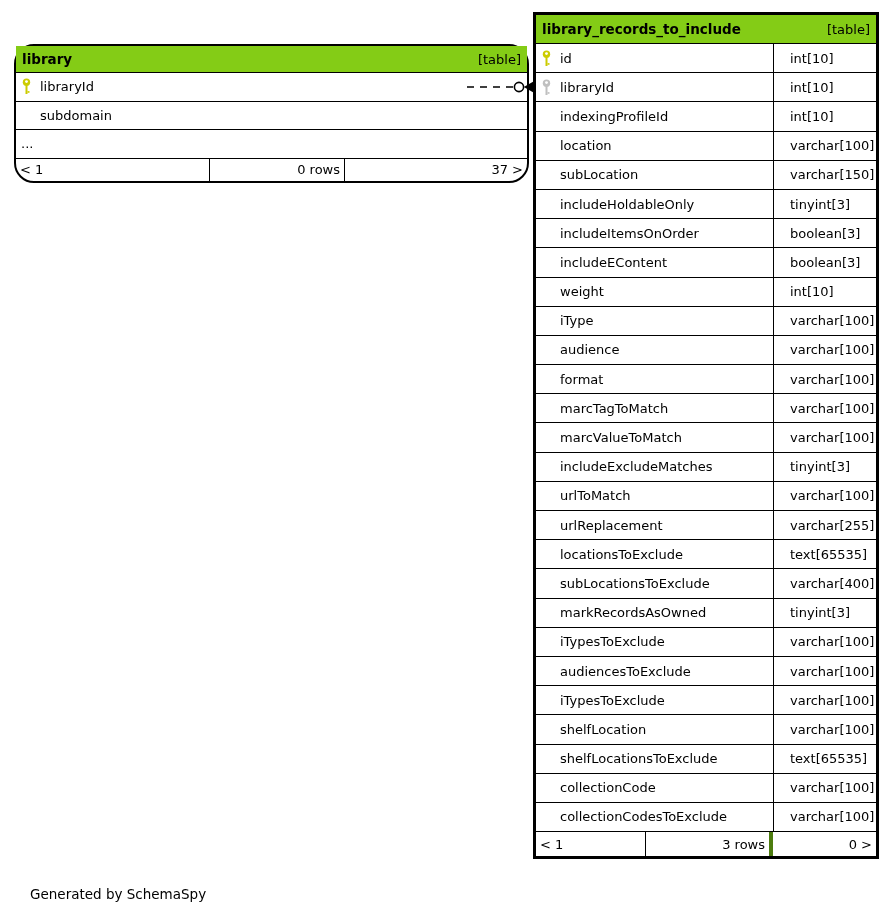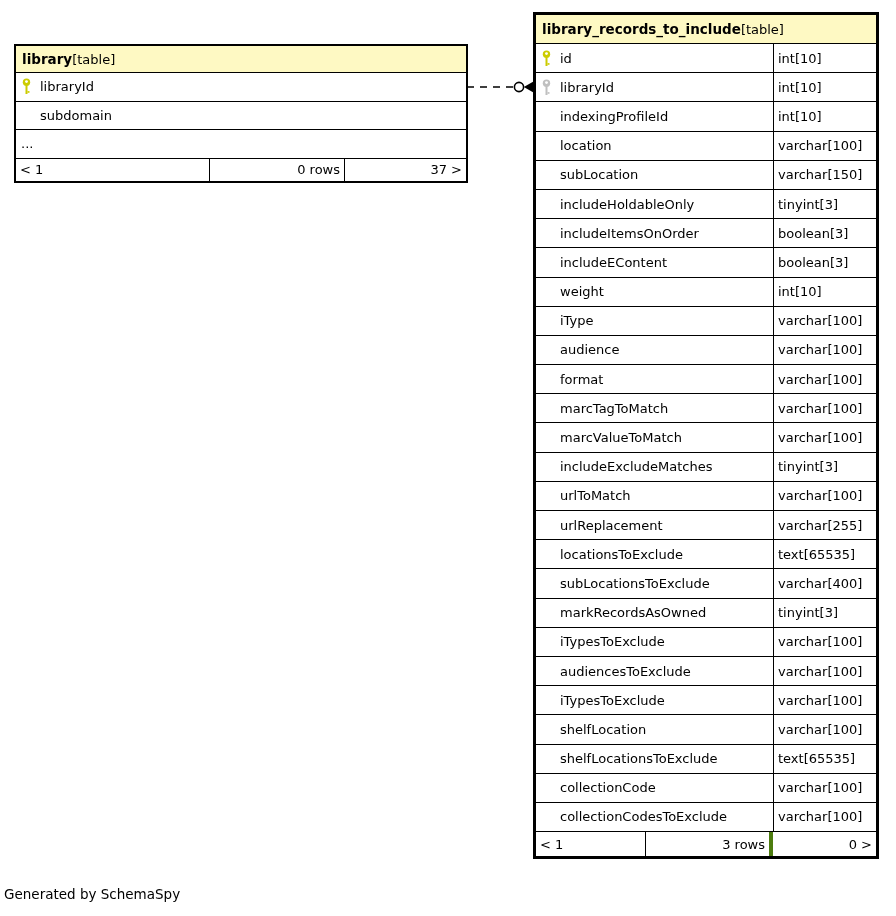--- a/index.html
+++ b/index.html
@@ -1,55 +1,55 @@
 <!DOCTYPE html>
 <html><head>
 <meta charset="utf-8">
 <style>
   * { margin:0; padding:0; box-sizing:border-box; }
   html,body { width:896px; height:916px; background:#ffffff;
               font-family:"DejaVu Sans","Liberation Sans",sans-serif; color:#000; }
   .canvas { position:relative; width:896px; height:916px; overflow:hidden; }
 
   .db-table { position:absolute; background:#fff; border:2px solid #000; }
-  .db-table.left  { left:14px;  top:44px; width:454px; }
+  .db-table.left  { left:14px;  top:44px; width:515px;border-radius:20px; }
   .db-table.right { left:533px; top:12px; width:346px; border-width:3px; }
 
-  .thead { display:flex; align-items:center;
-           background:#fef9c3; border-bottom:1px solid #000; padding:8px 6px; }
+  .thead { display:flex; justify-content:space-between; align-items:center;
+           background:#84cc16; border-bottom:1px solid #000; padding:8px 6px; }
   .left  .thead { height:27px; }
   .right .thead { height:29px; }
   .tname { font-weight:bold; font-size:13.5px; }
   .tbadge { font-size:13px; }
 
   .row { display:flex; align-items:center; border-bottom:1px solid #000;
          padding-left:5px; background:#fff; }
   .left  .row { height:28.5px; }
   .right .row { height:29.2px; }
   .key-icon { flex:0 0 19px; width:19px; display:flex; align-items:center; }
   .col-name { font-size:13px; white-space:nowrap; }
   .col-type { margin-left:auto; flex:0 0 103px; width:103px; align-self:stretch;
               border-left:1px solid #000; display:flex; align-items:center;
-              padding-left:4px; font-size:13px; white-space:nowrap; }
+              padding-left:16px; font-size:13px; white-space:nowrap; }
 
   .tfoot { display:flex; font-size:13px; }
   .left  .tfoot { height:22px; }
   .right .tfoot { height:24px; }
   .pcell { display:flex; align-items:center; padding:0 4px; }
   .pcell.mid, .pcell.nxt { justify-content:flex-end; }
   .left  .pcell.prv { flex:0 0 194px; border-right:1px solid #000; }
   .left  .pcell.mid { flex:0 0 135px; border-right:1px solid #000; }
   .left  .pcell.nxt { flex:1; }
   .right .pcell.prv { flex:0 0 110px; border-right:1px solid #000; }
   .right .pcell.mid { flex:1; border-right:4px solid #4d7c0f; }
   .right .pcell.nxt { flex:0 0 103px; }
 
   .connector { position:absolute; left:460px; top:78px; width:75px; height:18px; }
 
-  .credit { position:absolute; left:4px; top:886px; font-size:13.5px; }
+  .credit { position:absolute; left:30px; top:886px; font-size:13.5px; }
 </style>
 </head>
 <body>
 
 <div class="canvas">
 
   <div class="db-table left">
     <div class="thead">
       <span class="tname">library</span>
       <span class="tbadge">[table]</span>

